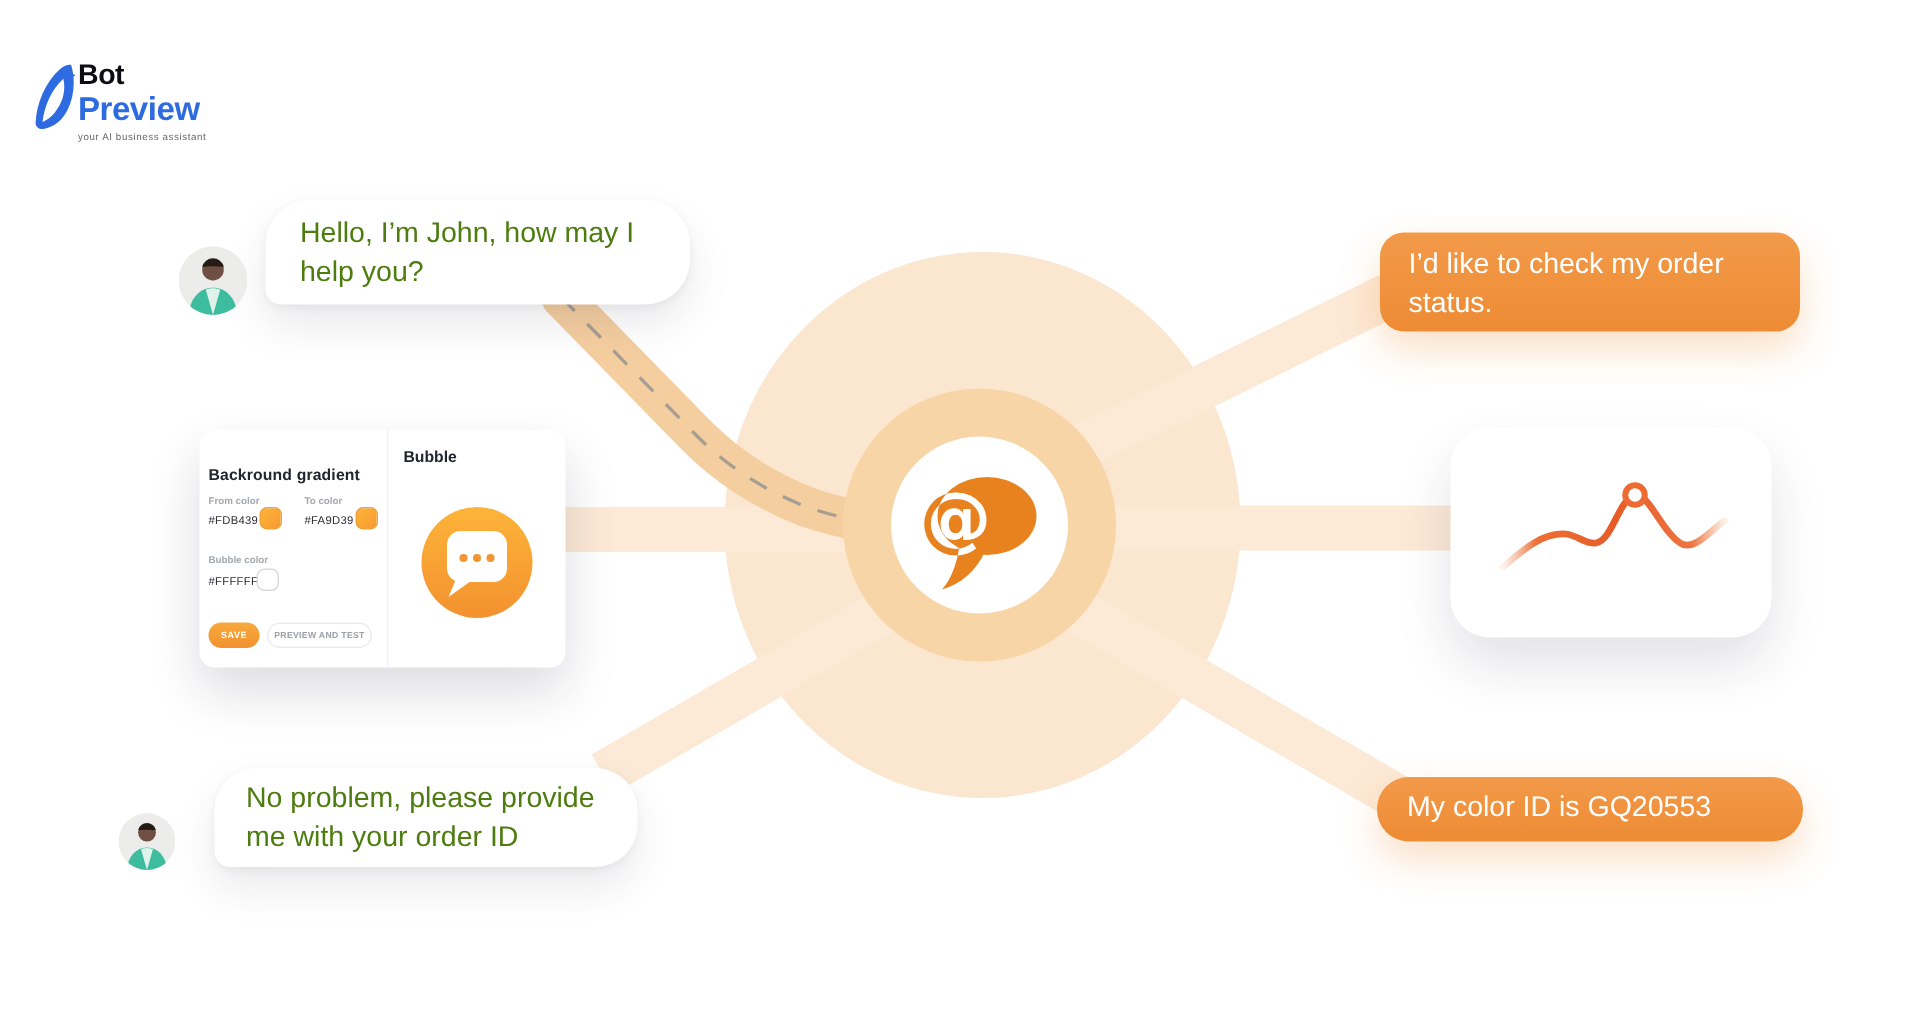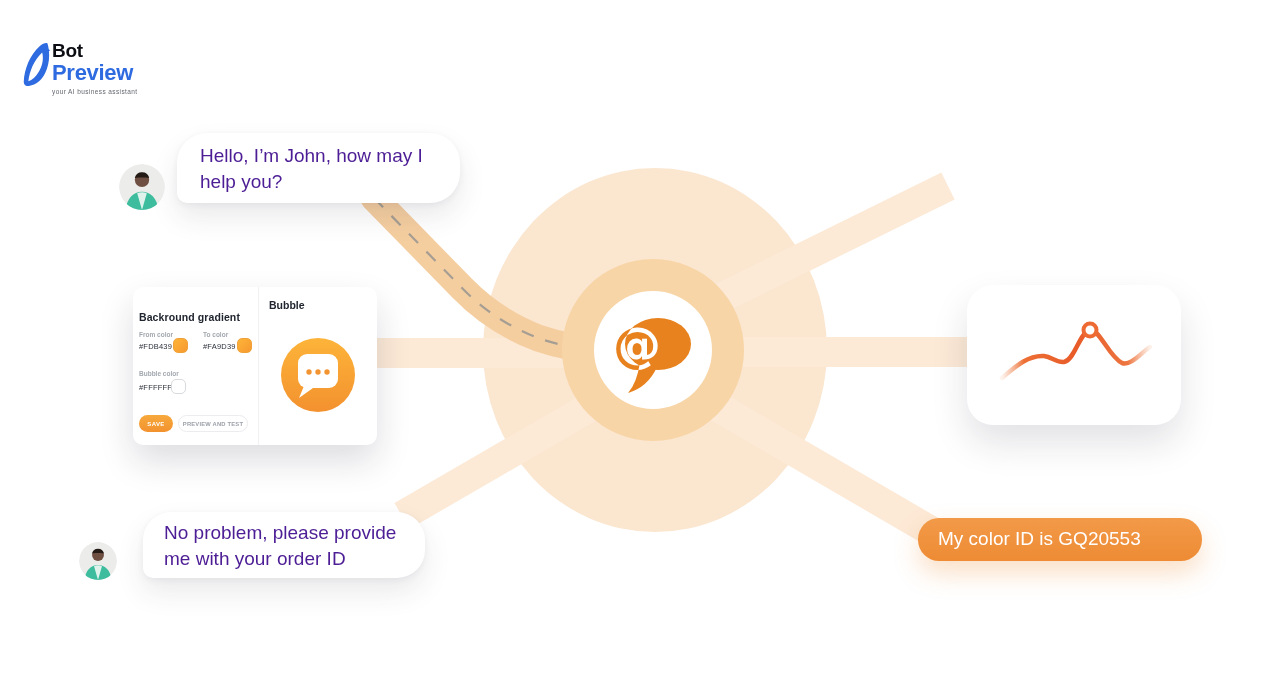--- a/index.html
+++ b/index.html
@@ -13,21 +13,21 @@
   .brand-text{position:absolute;left:34px;top:5px;line-height:1;}
   .brand-bot{font-size:19px;font-weight:800;color:#0B0D12;letter-spacing:-.3px;}
   .brand-penguin{font-size:22px;font-weight:800;color:#2E6BE0;letter-spacing:-.3px;margin-top:2px;}
   .brand-tagline{font-size:6.5px;color:#63676E;margin-top:5px;letter-spacing:.4px;}
 
   .page-title{position:absolute;left:640px;top:20px;transform:translateX(-50%);
               font-size:40px;font-weight:800;color:#0C0E12;letter-spacing:-.8px;z-index:3;white-space:nowrap;}
 
   
   .bubble{position:absolute;box-sizing:border-box;font-size:19px;line-height:26px;z-index:2;}
-  .bubble-white{background:#ffffff;color:#4c1d95;
+  .bubble-white{background:#ffffff;color:#4d7c0f;
                 box-shadow:0 14px 28px rgba(50,50,70,.10),0 2px 6px rgba(50,50,70,.06);}
   .bubble-orange{background:linear-gradient(180deg,#F29A49,#EE8B34);color:#ffffff;
                  box-shadow:0 12px 26px rgba(238,139,52,.28);}
   #b1{left:177px;top:133px;width:283px;height:70px;padding:10px 16px 0 23px;border-radius:30px 30px 30px 10px;}
   #b2{left:920px;top:155px;width:280px;height:66px;padding:9px 16px 0 19px;border-radius:16px;}
   #b3{left:143px;top:512px;width:282px;height:66px;padding:8px 14px 0 21px;border-radius:28px 28px 28px 10px;}
   #b4{left:918px;top:518px;width:284px;height:43px;padding:8px 16px 0 20px;border-radius:21px;}
 
   .avatar{position:absolute;border-radius:50%;overflow:hidden;z-index:2;}
   #av1{left:119px;top:164px;width:46px;height:46px;}
@@ -95,20 +95,21 @@
     </svg>
     <div class="brand-text">
       <div class="brand-bot">Bot</div>
       <div class="brand-penguin">Preview</div>
       <div class="brand-tagline">your AI business assistant</div>
     </div>
   </div>
 
 
   <div id="b1" class="bubble bubble-white">Hello, I’m John, how may I help you?</div>
+  <div id="b2" class="bubble bubble-orange">I’d like to check my order status.</div>
   <div id="b3" class="bubble bubble-white">No problem, please provide me with your order ID</div>
   <div id="b4" class="bubble bubble-orange">My color ID is GQ20553</div>
 
   <div id="av1" class="avatar">
     <svg viewBox="0 0 48 48">
       <circle cx="24" cy="24" r="24" fill="#ECECEA"></circle>
       <circle cx="24" cy="16.5" r="7.5" fill="#6E4F41"></circle>
       <path d="M24 8.5a7.7 7.7 0 0 1 7.5 6c-5-.6-10-.6-15 0a7.7 7.7 0 0 1 7.5-6z" fill="#241B16"></path>
       <path d="M7 48c1-12 8-19 17-19s16 7 17 19z" fill="#3DBD9E"></path>
       <path d="M19 30.5l5 17.5 5-17.5c-3.2-1.4-6.8-1.4-10 0z" fill="#DFF3EC"></path>

